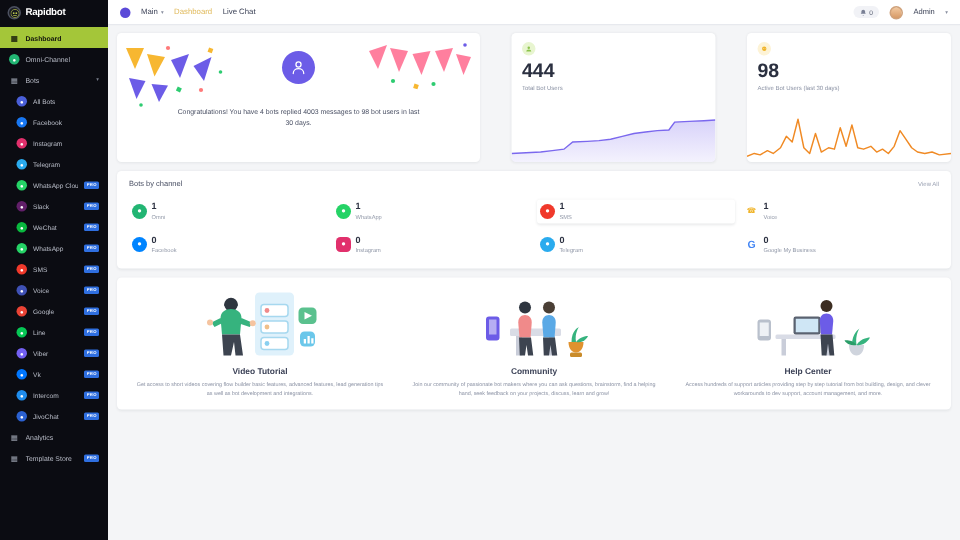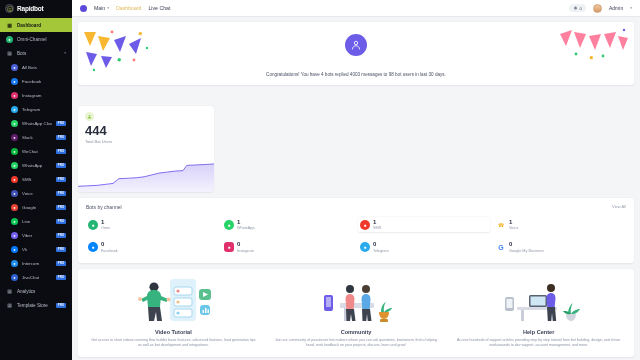--- a/index.html
+++ b/index.html
@@ -71,21 +71,21 @@
   }
   .avatar {
     width: 9px; height: 9px; border-radius: 50%;
     background: linear-gradient(#f2c9a0,#d79a66);
     border: .5px solid #cfa17a;
   }
   .user-name { font-size: 5px; color: #3c4257; }
 
   .content { flex: 1; overflow: hidden; padding: 5px 6px; }
 
-  .row { display: flex; gap: 21px; flex-direction: column; }
+  .row { display: flex; gap: 21px; }
 
   .card { background: #fff; border-radius: 3px; box-shadow: 0 .5px 2px rgba(20,25,40,.07); }
 
   
   .congrats { flex: 1; height: 86px; position: relative; overflow: hidden; padding: 6px; }
   .congrats-badge {
     width: 22px; height: 22px; border-radius: 50%; background: #6c5ce7;
     margin: 6px auto 0; display: flex; align-items: center; justify-content: center;
   }
   .congrats-text {
@@ -321,20 +321,36 @@
                 <stop offset="0%" stop-color="#8f7ff0" stop-opacity=".35"></stop>
                 <stop offset="100%" stop-color="#8f7ff0" stop-opacity=".10"></stop>
               </linearGradient>
                 </defs>
               <path d="M0,34 L10,33.5 L20,33 L28,32 L36,31 L42,26 L52,25.5 L60,25 L68,24 L76,22 L84,20 L92,19 L100,18 L108,17.5 L112,12 L122,11.5 L132,11 L140,10.5 L140,40 L0,40 Z" fill="url(#g1)"></path>
               <path d="M0,34 L10,33.5 L20,33 L28,32 L36,31 L42,26 L52,25.5 L60,25 L68,24 L76,22 L84,20 L92,19 L100,18 L108,17.5 L112,12 L122,11.5 L132,11 L140,10.5" fill="none" stroke="#7b68ee" stroke-width="1"></path>
             </svg>
           </div>
         </section>
 
+        <section class="card stat">
+          <div class="stat-ico" style="background:#fdf3d6;">
+            <svg width="5" height="5" viewBox="0 0 24 24">
+                <circle cx="12" cy="12" r="7" fill="#f0b429"></circle>
+                <circle cx="9.5" cy="10.5" r="1.2" fill="#fff"></circle>
+                <circle cx="14.5" cy="10.5" r="1.2" fill="#fff"></circle>
+              </svg>
+          </div>
+          <div class="stat-num">98</div>
+          <div class="stat-lab">Active Bot Users (last 30 days)</div>
+          <div class="stat-chart">
+            <svg viewBox="0 0 140 40" preserveAspectRatio="none">
+              <path d="M0,36 L5,34 L9,35 L14,32 L18,34 L23,30 L27,22 L31,26 L35,10 L39,30 L43,34 L47,20 L51,33 L56,30 L60,31 L64,16 L68,29 L72,14 L76,30 L80,31 L85,29 L89,33 L93,31 L97,34 L101,29 L105,18 L109,24 L113,30 L117,33 L122,34 L127,33 L132,35 L140,34" fill="none" stroke="#f08a24" stroke-width="1" stroke-linejoin="round"></path>
+            </svg>
+          </div>
+        </section>
       </div>
 
       <section class="card channels">
         <div class="sec-title">Bots by channel</div>
         <a class="view-all">View All</a>
         <div class="chan-grid" id="chan-grid">
             <div class="chan">
               <span class="chan-ico circle" style="background: rgb(34, 181, 115); color: rgb(255, 255, 255);">●</span>
               <div>
                 <div class="chan-num">1</div>

